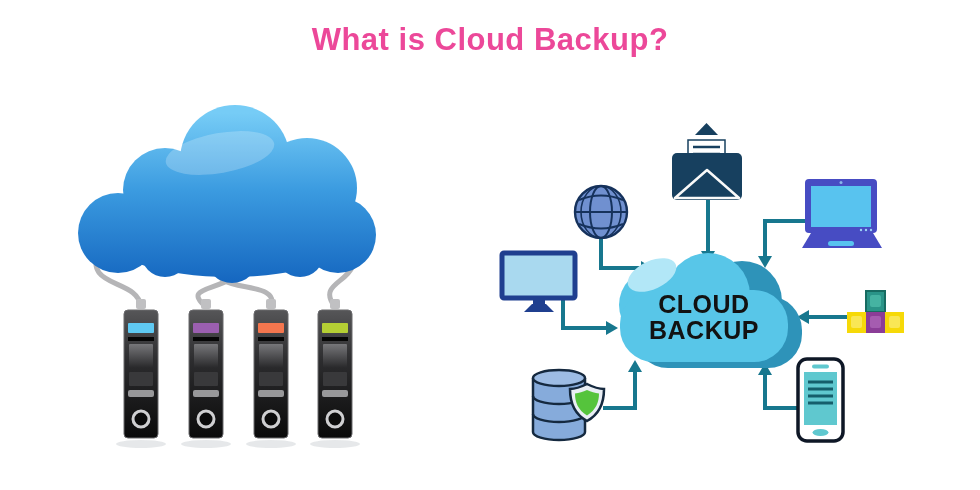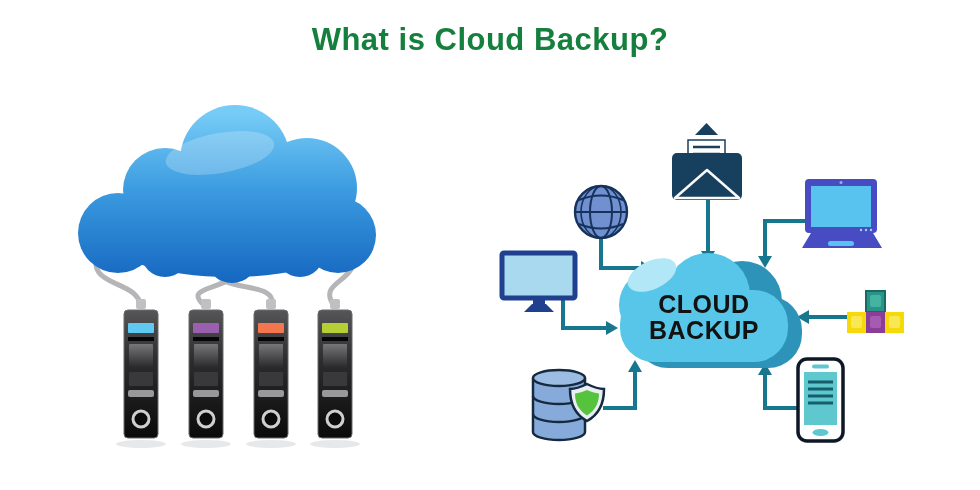--- a/index.html
+++ b/index.html
@@ -3,21 +3,21 @@
 <meta charset="utf-8">
 <style>
   html,body{margin:0;padding:0;background:#fff;}
   #canvas{
     position:relative;width:980px;height:490px;background:#ffffff;
     font-family:"Liberation Sans",sans-serif;overflow:hidden;
   }
   h1.page-title{
     position:absolute;top:22px;left:0;width:100%;margin:0;
     text-align:center;font-size:31px;font-weight:bold;
-    letter-spacing:0.5px;color:#15803d;
+    letter-spacing:0.5px;color:#ec4899;
   }
   svg{position:absolute;display:block;}
   #left-art{left:60px;top:85px;}
   #right-art{left:480px;top:90px;}
   .connector{stroke:#17778e;stroke-width:4;fill:none;}
   .arrowhead{fill:#17778e;stroke:none;}
   .cable{stroke:#b5b5b7;stroke-width:5;fill:none;}
   .cloud-text{
     font-family:"Liberation Sans",sans-serif;font-weight:bold;
     font-size:25px;fill:#121212;letter-spacing:0.5px;

